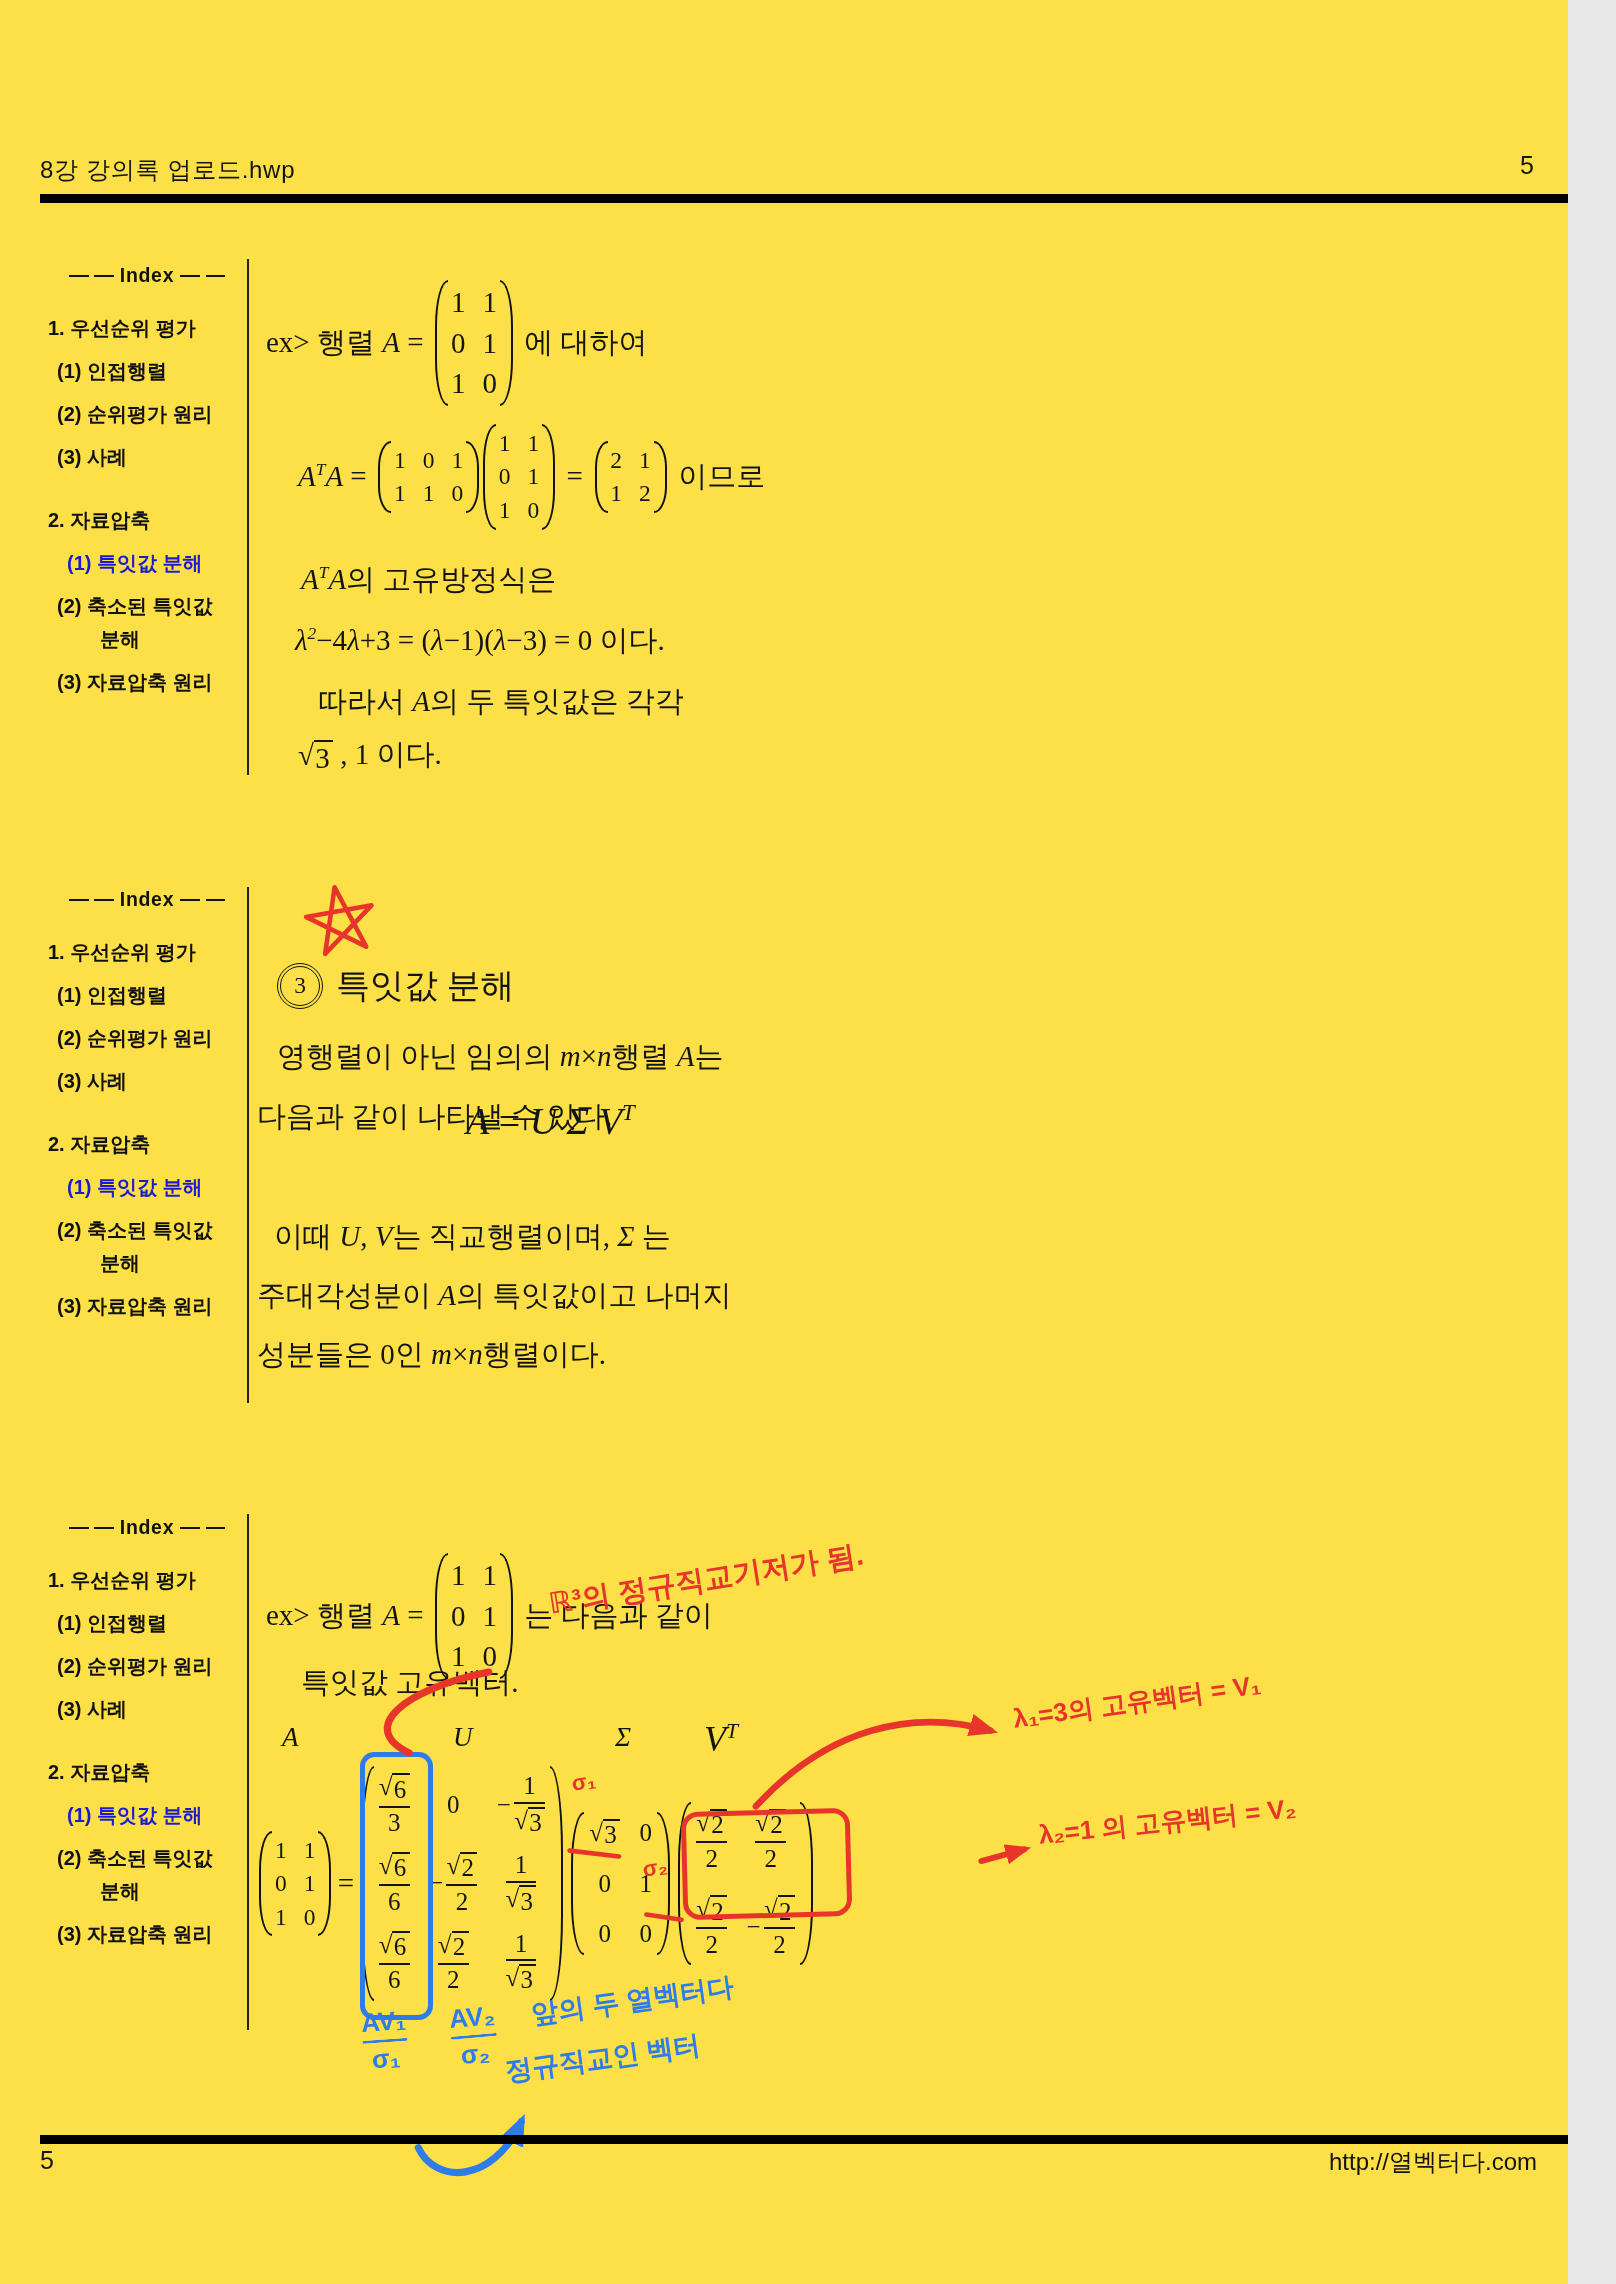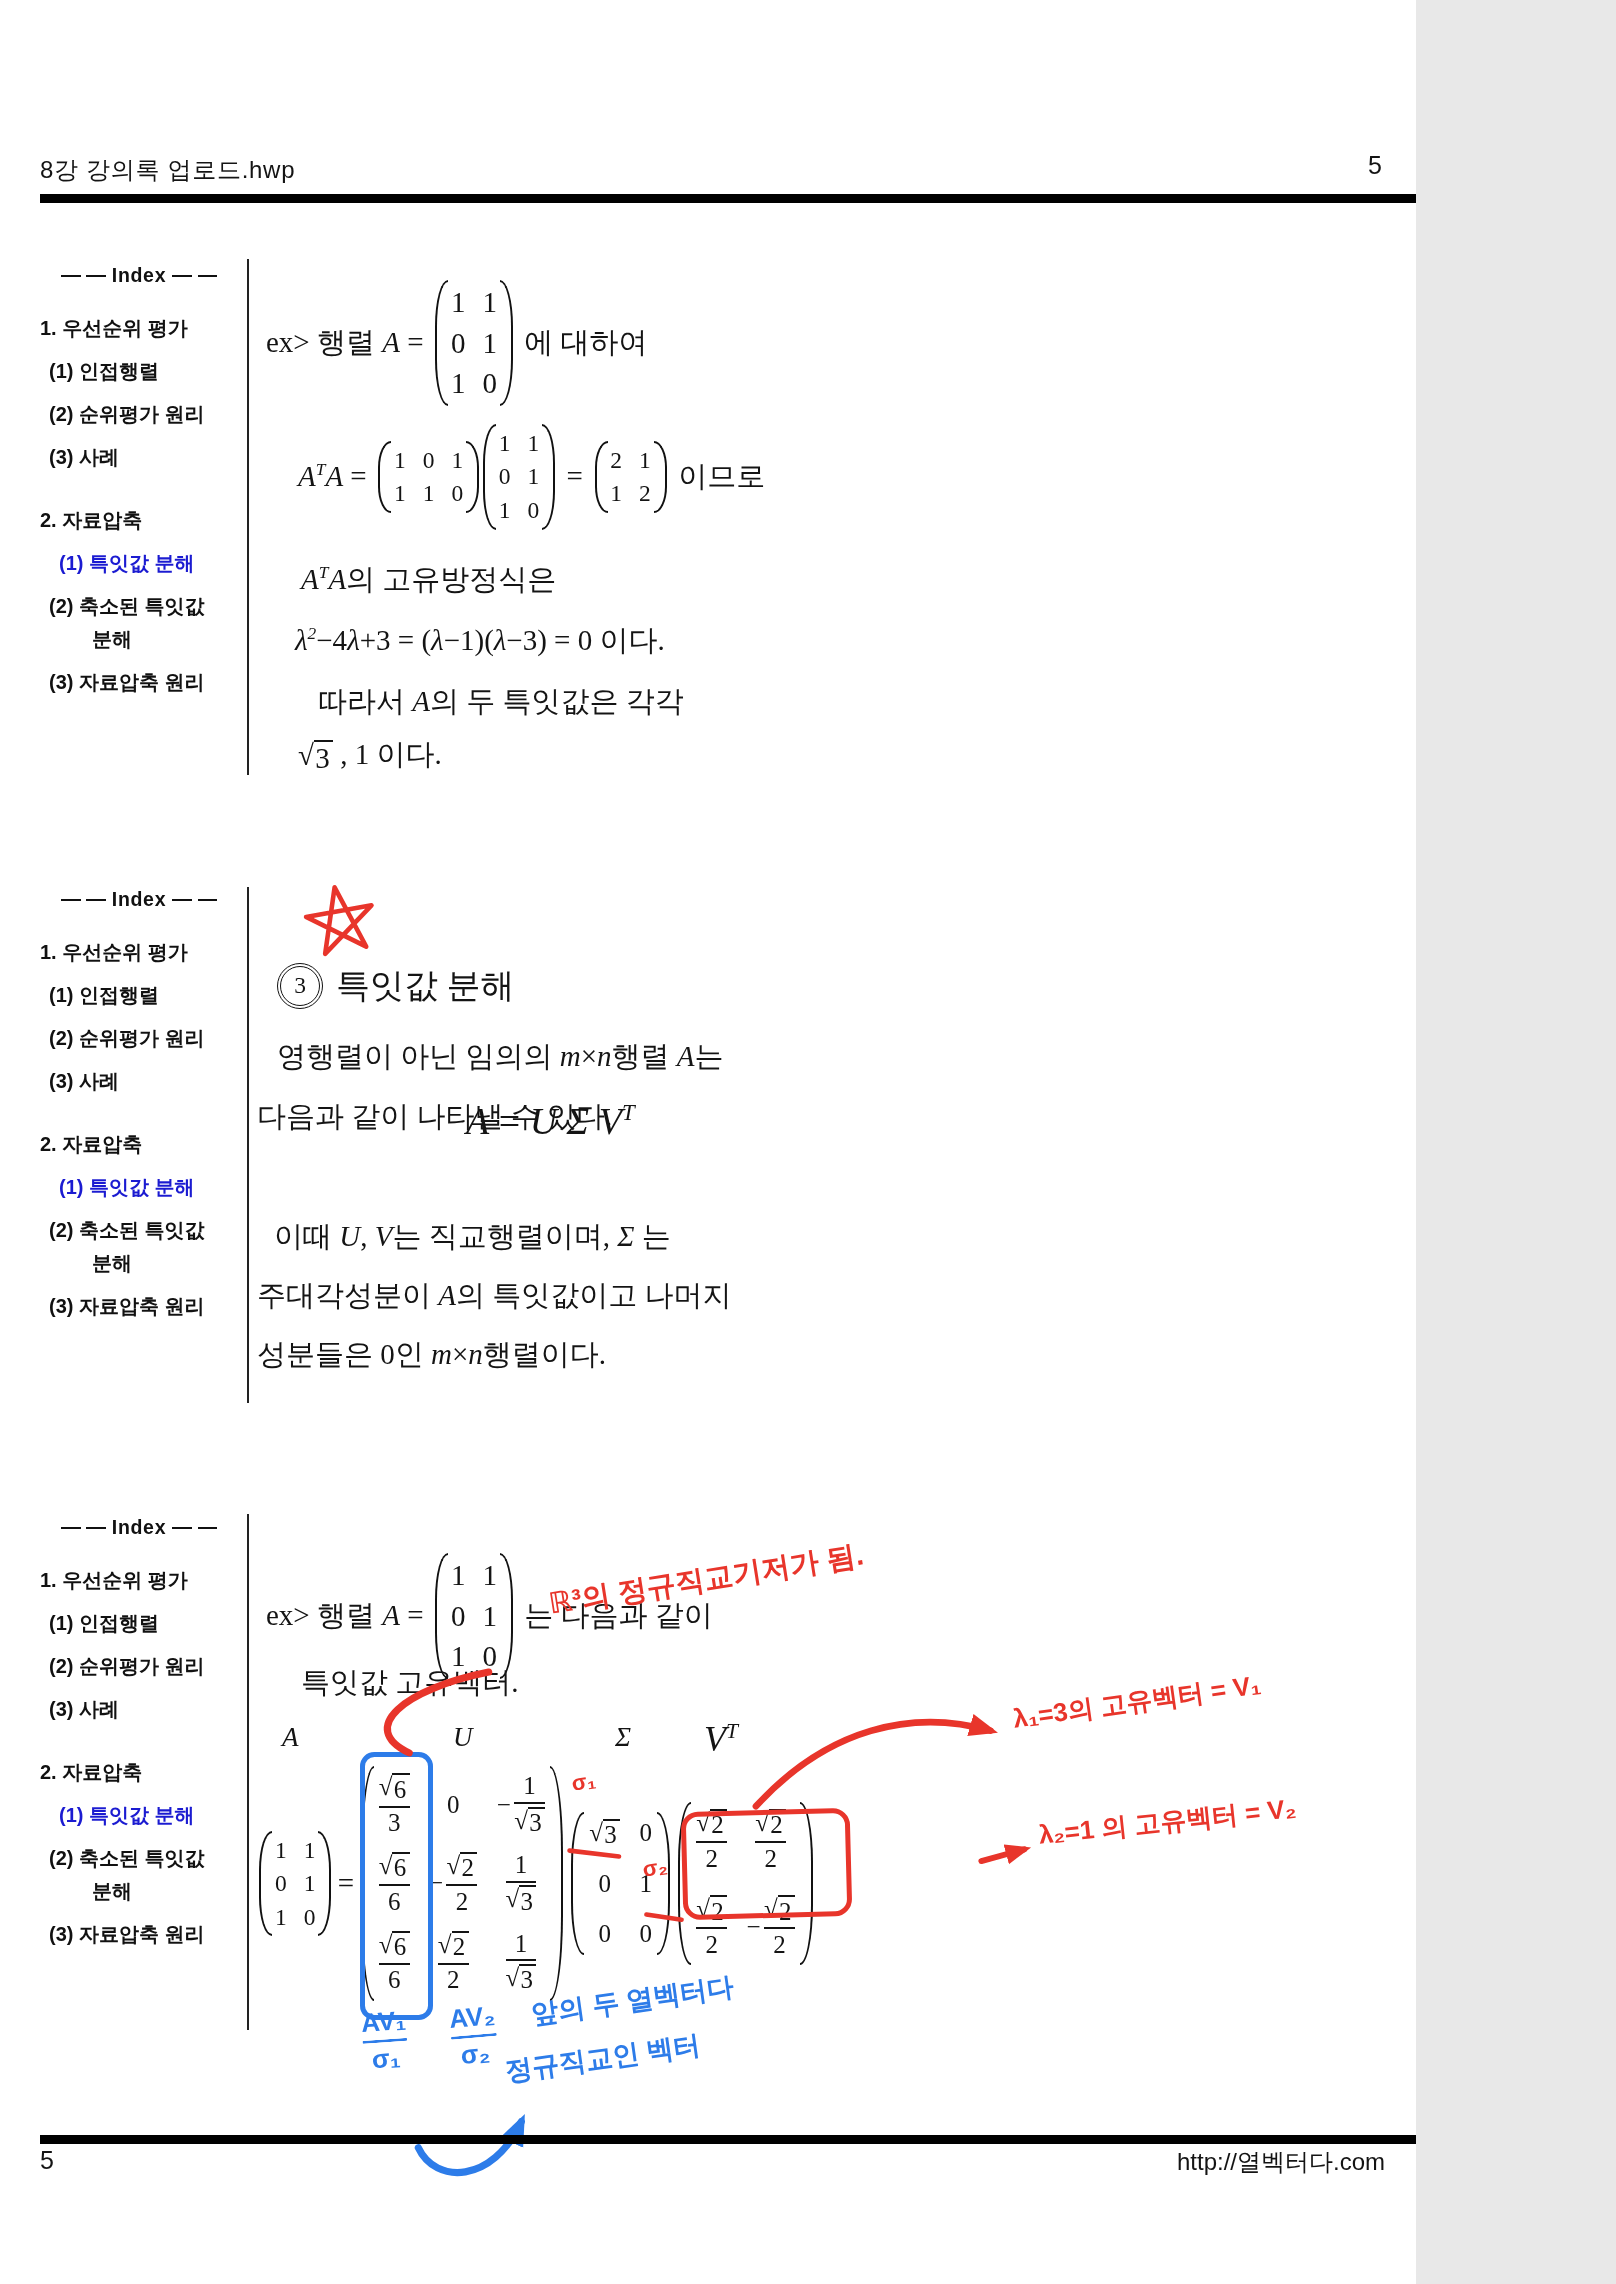--- a/index.html
+++ b/index.html
@@ -1,30 +1,30 @@
 <!DOCTYPE html>
 <html style="--pen-red: #e8352b; --pen-blue: #2d7ce9; --index-active: #1b1bd1; --rule: #000000; --text: #141414;font-size:10.4px"><head>
 <meta charset="utf-8">
 <style>
   html,body{margin:0;padding:0;background:#e8e8e8;}
-  .page{position:relative;width:1416px;height:2284px;background:#ffffff;overflow:hidden;
-        font-family:"Liberation Serif","DejaVu Serif",serif;color:var(--text,#141414);}
+  .page{position:relative;width:1556px;height:2284px;background:#fde047;overflow:hidden;
+        font-family:"Liberation Serif","DejaVu Serif",serif;color:var(--text,#141414);padding-left:12px;}
 
   
   .hdr-file{position:absolute;left:40px;top:154px;font-family:"Liberation Sans","DejaVu Sans",sans-serif;
             font-size:24px;letter-spacing:0.7px;white-space:nowrap;}
   .hdr-page{position:absolute;right:34px;top:151px;font-family:"Liberation Sans","DejaVu Sans",sans-serif;font-size:25px;}
   .hbar{position:absolute;left:40px;width:1544px;height:8.5px;background:var(--rule,#000);}
   .hbar.top{top:194px;}
   .hbar.bottom{top:2135px;}
   .ftr-page{position:absolute;left:40px;top:2146px;font-family:"Liberation Sans","DejaVu Sans",sans-serif;font-size:25px;}
   .ftr-url{position:absolute;right:31px;top:2146px;font-family:"Liberation Sans","DejaVu Sans",sans-serif;font-size:24px;white-space:nowrap;}
 
   
-  .sidebar{position:absolute;left:40px;width:198px;font-family:"Liberation Sans","DejaVu Sans",sans-serif;}
+  .sidebar{position:absolute;left:48px;width:198px;font-family:"Liberation Sans","DejaVu Sans",sans-serif;}
   .idx-head{display:flex;align-items:center;justify-content:center;gap:5.9px;font-weight:700;font-size:19.5px;
             letter-spacing:0.7px;margin-bottom:30px;color:#111;}
   .idx-head .dash{height:0;border-top:2.6px solid #111;width:19.5px;}
   .idx-item{font-weight:700;font-size:20px;line-height:1.15;margin-bottom:20px;color:#111;white-space:nowrap;}
   .idx-item.lv1{margin-left:9px;}
   .idx-item.lv2{margin-left:52px;}
   .idx-item.gap{margin-top:40px;}
   .idx-item.cont{margin-top:-10.4px;}
   .idx-item.active{color:var(--index-active,#1b1bd1);margin-left:19px;}
   .vline{position:absolute;left:247px;width:2px;background:#222;}

